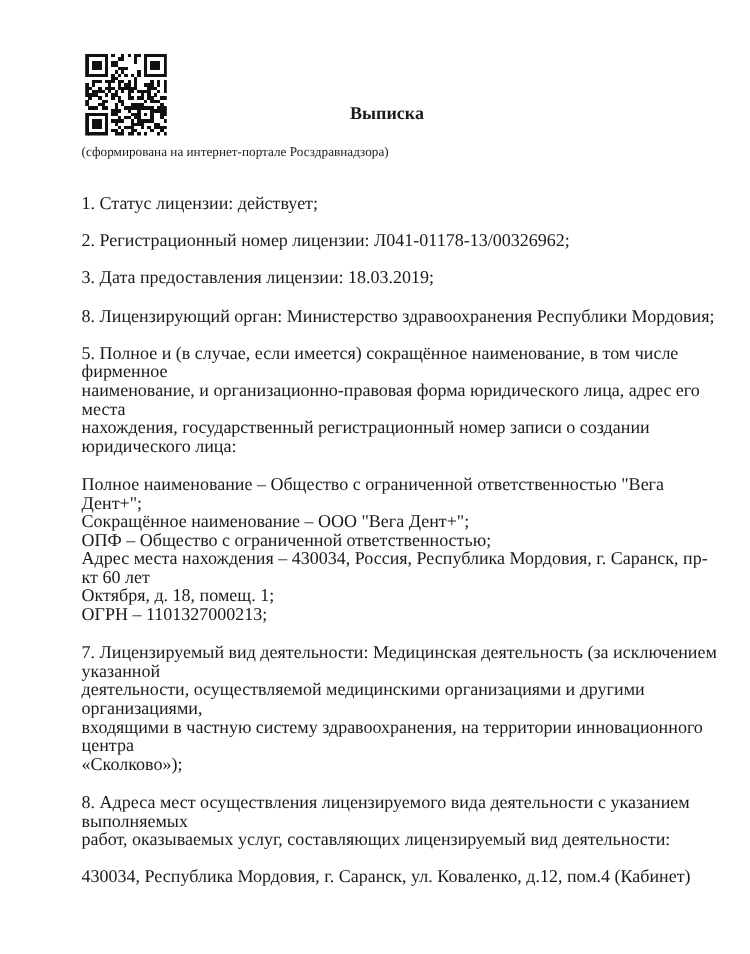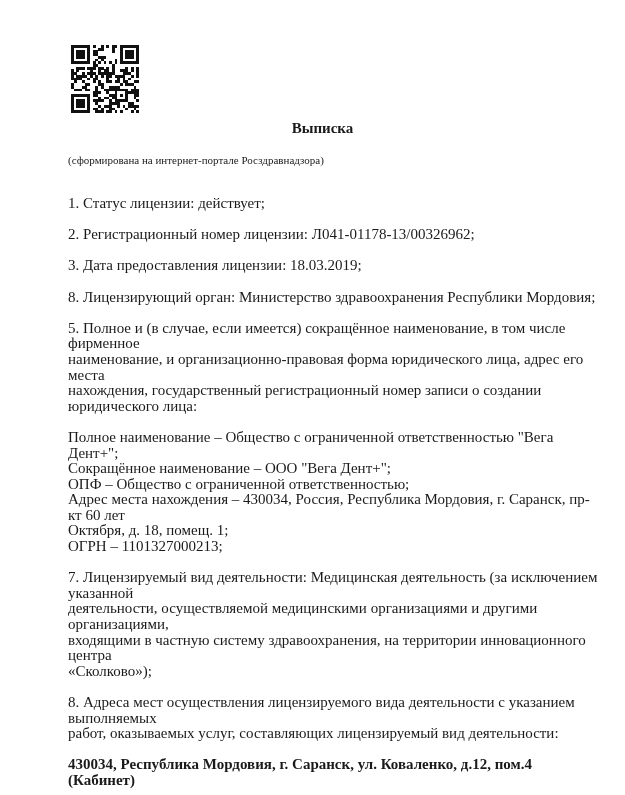--- a/index.html
+++ b/index.html
@@ -18,21 +18,21 @@
   }
   .qr {
     position: absolute;
     left: 71px; top: 45px;
     width: 68px; height: 68px;
   }
   .content {
     position: absolute;
     left: 68px; top: 0;
     width: 544px;
-    padding-top: 119px;
+    padding-top: 86px;
   }
   .title {
     width: 509px;
     text-align: center;
     font-weight: bold;
     font-size: 15px;
     line-height: 19px;
   }
   .subtitle {
     margin-top: 16px;
@@ -40,21 +40,21 @@
     font-size: 11px;
     line-height: 13px;
   }
   .paras {
     margin-top: 29px;
     width: 530px;
     font-size: 15px;
     line-height: 15.6px;
   }
   .para { margin: 0 0 15.6px 0; }
-  .para:last-child { margin-bottom: 0; font-weight: bold; }
+  .para:last-child { margin-bottom: 0; }
 </style>
 </head>
 <body>
 
 <div class="page">
   <div class="qr"><svg width="68" height="68" viewBox="0 0 68 68" shape-rendering="crispEdges" fill="#111111" role="img" aria-label="QR-код выписки">
         <rect x="0.00" y="0.00" width="2.78" height="2.78"></rect>
         <rect x="2.72" y="0.00" width="2.78" height="2.78"></rect>
         <rect x="5.44" y="0.00" width="2.78" height="2.78"></rect>
         <rect x="8.16" y="0.00" width="2.78" height="2.78"></rect>

